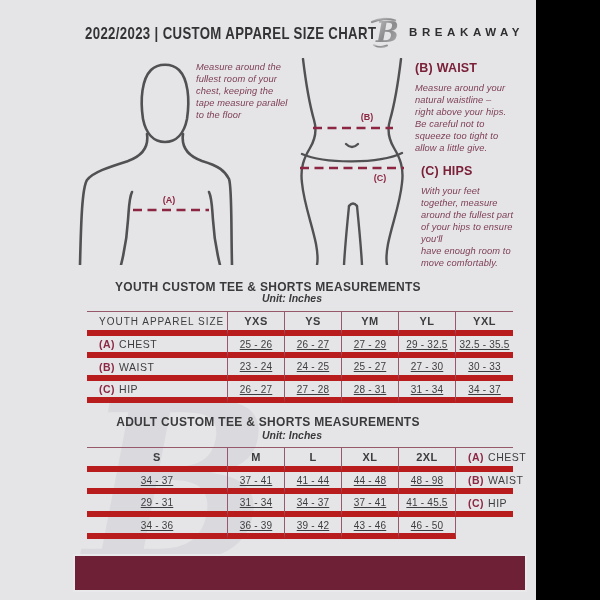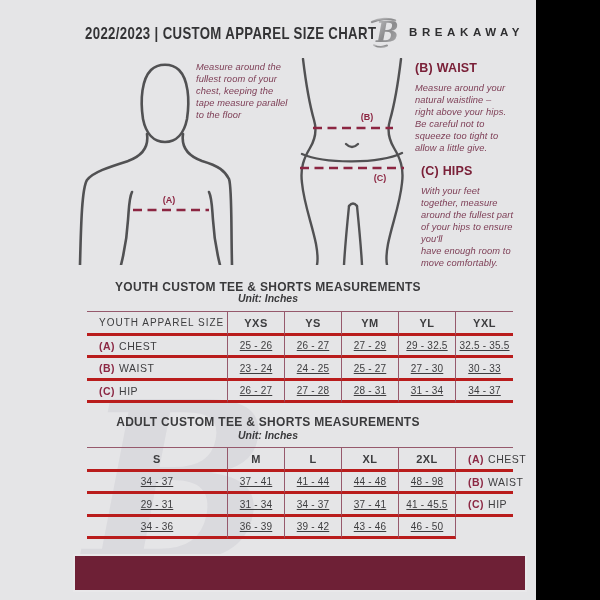--- a/index.html
+++ b/index.html
@@ -36,31 +36,31 @@
     color:#7d3d55; white-space:pre-line; letter-spacing:.1px;
   }
 
   
   .tbl-title {
     position:absolute; left:0; width:536px; text-align:center;
     font-size:12px; font-weight:700; color:#3a3a3c; letter-spacing:.3px; z-index:2;
   }
   .tbl-unit {
     position:absolute; left:0; width:536px; text-align:center;
-    font-size:10.5px; font-style:italic; font-weight:700; color:#3a3a3c; z-index:2;
+    font-size:10.5px; font-style:italic; font-weight:700; color:#3a3a3c; z-index:2;padding-left:24px;
   }
   .size-table {
     position:absolute; width:426px; z-index:2;
     display:grid; grid-template-columns:141px repeat(5,57px);
     grid-template-rows:24px 22px 23px 22px;
     border-top:1px solid #96596c;
   }
   .cell {
     display:flex; align-items:center; justify-content:center;
-    border-bottom:3px solid #b91c1c; border-right:1px solid #96596c;
+    border-bottom:6px solid #b91c1c; border-right:1px solid #96596c;
     color:#3d3d3f; font-size:10px;
   }
   .cell:nth-child(6n) { border-right:none; }
   .cell.first { justify-content:flex-start; padding-left:12px; }
   .cell.colhead { font-size:10px; letter-spacing:1px; color:#3d3d3f; }
   .cell.size { font-weight:700; font-size:11px; letter-spacing:.5px; }
   .cell.rowlabel { font-size:10.5px; letter-spacing:.5px; }
   .cell.rowlabel .marker { color:#8c2844; font-weight:700; margin-right:4px; }
   .cell.val { font-size:10px; letter-spacing:.2px;text-decoration:underline; }
 

